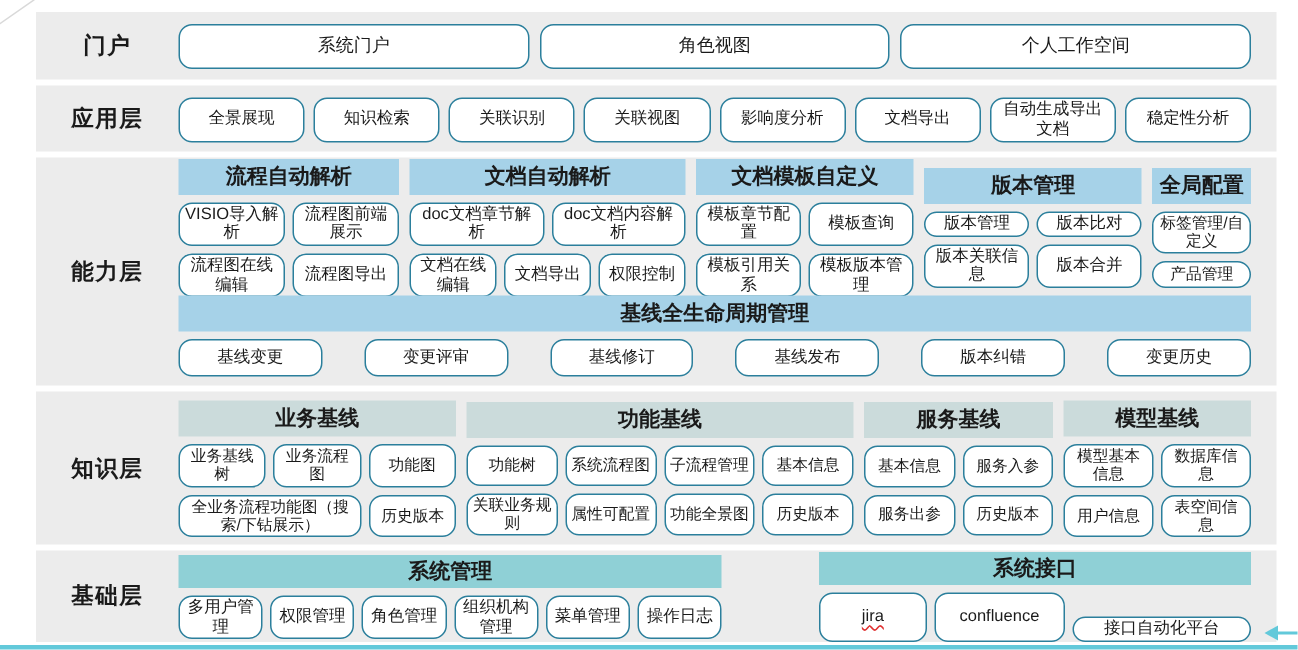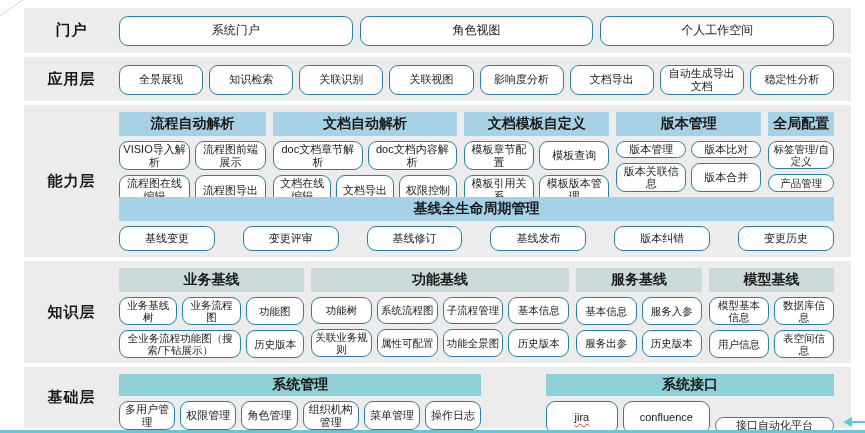--- a/index.html
+++ b/index.html
@@ -23,21 +23,21 @@
 
   .btn{
     background:#fff;border:1.5px solid var(--button-border,#2b7f9c);border-radius:9px;
     display:flex;align-items:center;justify-content:center;text-align:center;
     font-size:11px;line-height:1.15;padding:1px 3px;box-sizing:border-box;flex:1;min-width:0;
   }
   .band-portal .btn{height:30px;font-size:12px;}
   .band-application .btn{height:30px;}
 
   .group-row{display:flex;gap:7px;flex:1;min-height:0;}
-  .group{display:flex;flex-direction:column;gap:5px;min-width:0;}
+  .group{display:flex;flex-direction:column;gap:5px;min-width:0;justify-content:center;}
   .group-header{
     height:24px;flex:0 0 24px;display:flex;align-items:center;justify-content:center;
     font-weight:bold;font-size:14px;background:var(--header-light-blue,#a6d2e8);
   }
   .btn-row{display:flex;gap:5px;flex:1;}
   .cap-g1{flex:148 1 0px;} .cap-g2{flex:185 1 0px;} .cap-g3{flex:146 1 0px;}
   .cap-g4{flex:146 1 0px;} .cap-g5{flex:66 1 0px;}
   .cap-g5 .btn{font-size:10.5px;}
   .baseline-header{height:24px;flex:0 0 24px;display:flex;align-items:center;justify-content:center;
     font-weight:bold;font-size:14px;background:var(--header-light-blue,#a6d2e8);}

